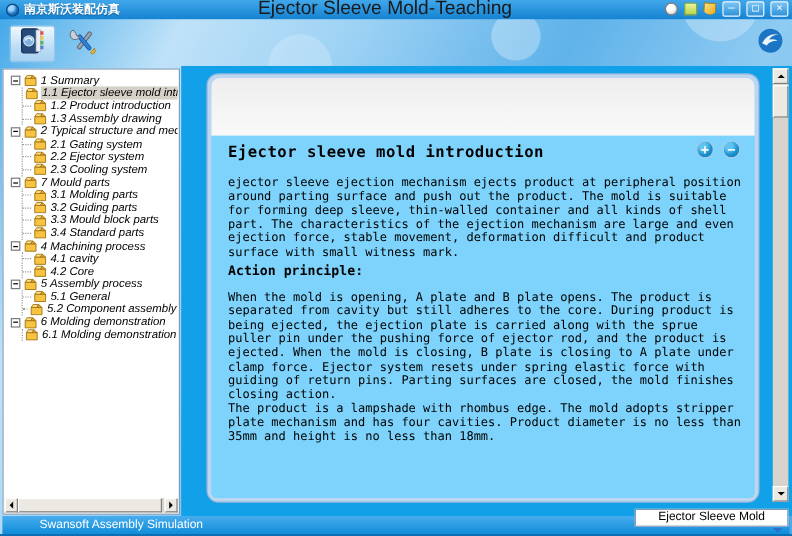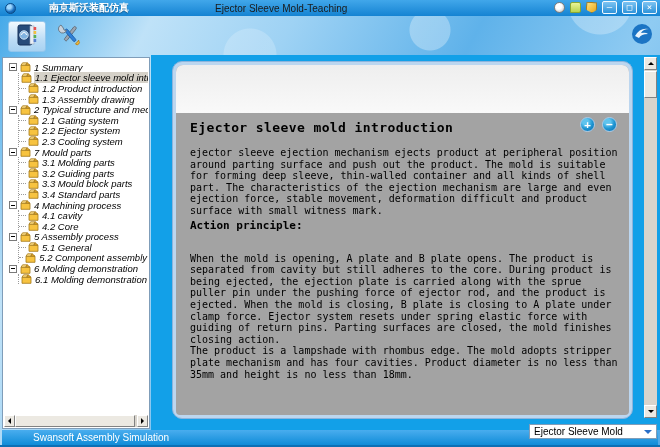--- a/index.html
+++ b/index.html
@@ -6,25 +6,25 @@
   *{box-sizing:border-box;}
   .window{position:relative;width:660px;height:447px;overflow:hidden;
     font-family:"Liberation Sans",sans-serif;
     background:
       radial-gradient(circle at 430px 30px, rgba(255,255,255,.30) 0 20px, rgba(255,255,255,0) 21px),
       radial-gradient(circle at 600px 2px, rgba(255,255,255,.28) 0 32px, rgba(255,255,255,0) 33px),
       radial-gradient(circle at 250px 55px, rgba(255,255,255,.20) 0 26px, rgba(255,255,255,0) 27px),
       linear-gradient(118deg,#3EA6E8 0%,#BFE2F8 18%,#9ED2F4 34%,#5FB2EA 55%,#8FCBF2 74%,#4FA8E6 100%);}
   
   .titlebar{position:absolute;top:0;left:0;right:0;height:16px;
-    background:linear-gradient(#41A7EA,#1583D2);display:flex;align-items:center;gap:29px;}
+    background:linear-gradient(#41A7EA,#1583D2);display:flex;align-items:center;}
   .app-icon{width:11px;height:11px;border-radius:50%;margin:0 4px 0 5px;
     background:radial-gradient(circle at 35% 30%,#9FD8FF 0 2px,#1A6FBF 60%,#0C4E8E);border:1px solid #0A4A86;}
   .app-name{font-size:10px;font-weight:bold;color:#fff;text-shadow:0 1px 1px rgba(0,0,0,.35);}
-  .win-title{position:absolute;left:215px;font-size:10px;color:#1A1A1A;}
+  .win-title{position:absolute;left:215px;font-size:16px;color:#1A1A1A;}
   .tb-right{position:absolute;right:3px;top:1px;display:flex;align-items:center;gap:5px;}
   .mini-ic{width:11px;height:11px;cursor:pointer;}
   .ic-clock{border-radius:50%;background:radial-gradient(circle at 40% 35%,#FFFFFF 0 3px,#D9D9D9 70%,#9B9B9B);border:1px solid #7D7D7D;}
   .ic-bubble{border-radius:2px 2px 2px 0;background:linear-gradient(#E9F598,#B7D44F);border:1px solid #8AA832;}
   .ic-badge{background:linear-gradient(135deg,#FFE27A,#E8A81E);border:1px solid #B07B10;transform:rotate(3deg);
     clip-path:polygon(0 0,100% 0,100% 70%,55% 100%,0 70%);}
   .win-btn{width:15px;height:13px;border:1px solid #F4FAFF;border-radius:2px;cursor:pointer;
     background:linear-gradient(#7EC4F2,#2E93DA);color:#fff;font-size:9px;line-height:11px;text-align:center;
     font-family:"DejaVu Sans Mono",monospace;}
   
@@ -54,44 +54,44 @@
   .hthumb{height:12px;flex:1 1 auto;margin-right:2px;background:#ECE9E2;border:1px solid;border-color:#FFF #828282 #828282 #FFF;cursor:grab;}
   .arr{width:0;height:0;border:3px solid transparent;}
   .arr-left{border-right-color:#000;margin-left:-3px;}
   .arr-right{border-left-color:#000;margin-right:-3px;}
   .arr-up{border-bottom-color:#000;margin-top:-3px;}
   .arr-down{border-top-color:#000;margin-bottom:-3px;}
   
   .right-bg{position:absolute;left:151px;top:55px;right:0;bottom:17px;background:#12A0E8;}
   .content-panel{position:absolute;left:172px;top:61px;width:461px;height:358px;
     background:#BCD6EF;border:1px solid #8CB4DC;border-radius:10px;padding:3px;}
-  .page{height:100%;border-radius:7px 7px 4px 4px;background:#a3a3a3;overflow:hidden;}
+  .page{height:100%;border-radius:7px 7px 4px 4px;background:#7dd3fc;overflow:hidden;}
   .page-header{height:48px;background:linear-gradient(#EEEEEE,#F9F9F9);cursor:pointer;}
   .page-body{padding:8px 14px 0 14px;position:relative;color:#000;}
   .c-heading{font:bold 13px/13px "DejaVu Sans Mono",monospace;letter-spacing:.4px;}
   .zoom-btns{position:absolute;right:12px;top:4px;display:flex;gap:7px;}
   .zbtn{width:15px;height:15px;border-radius:50%;border:1px solid #A9CBE8;cursor:pointer;color:#fff;
     background:radial-gradient(circle at 35% 30%,#5FC4EE 0 3px,#1E95D2 55%,#0C6CAE);
     font:bold 11px/13px "DejaVu Sans Mono",monospace;text-align:center;padding:0;}
   .para{white-space:pre;font:10px/11.6px "DejaVu Sans Mono",monospace;}
   .p1{margin-top:13px;}
   .c-subheading{margin-top:3px;font:bold 11px/12px "DejaVu Sans Mono",monospace;}
-  .p2{margin-top:21px;}
+  .p2{margin-top:11px;}
   
   .vscroll{position:absolute;left:644px;top:57px;width:13px;height:361px;background:#D8D4CC;}
   .vbtn{position:absolute;left:0;width:13px;height:13px;background:#ECE9E2;border:1px solid;
     border-color:#FFF #828282 #828282 #FFF;display:flex;align-items:center;justify-content:center;cursor:pointer;}
   .vthumb{position:absolute;left:0;top:14px;width:13px;height:27px;background:#ECE9E2;border:1px solid;
     border-color:#FFF #828282 #828282 #FFF;cursor:grab;}
   
   .statusbar{position:absolute;left:2px;right:2px;top:430px;height:15px;
     background:linear-gradient(#49ADEE,#0F8CD8);color:#fff;font-size:10px;line-height:15px;padding-left:31px;}
   .bottom-edge{position:absolute;left:0;right:0;bottom:0;height:2px;background:#0C6FB4;}
   .dropdown{position:absolute;right:3px;top:424px;width:128px;height:15px;background:#fff;
-    border:1px solid #7F9DB9;display:flex;align-items:center;padding:0 4px;font-size:10px;color:#000;cursor:pointer;}
+    border:1px solid #7F9DB9;display:flex;align-items:center;padding:0 4px;font-size:10px;color:#000;cursor:pointer;flex-direction:column;}
   .dd-arrow{margin-left:auto;width:0;height:0;border:4px solid transparent;border-top-color:#2A6FC8;margin-top:4px;}
 </style>
 </head>
 <body>
 
 <div class="window">
 
   <div class="titlebar">
     <div class="app-icon"></div>
     <div class="app-name">南京斯沃装配仿真</div>

